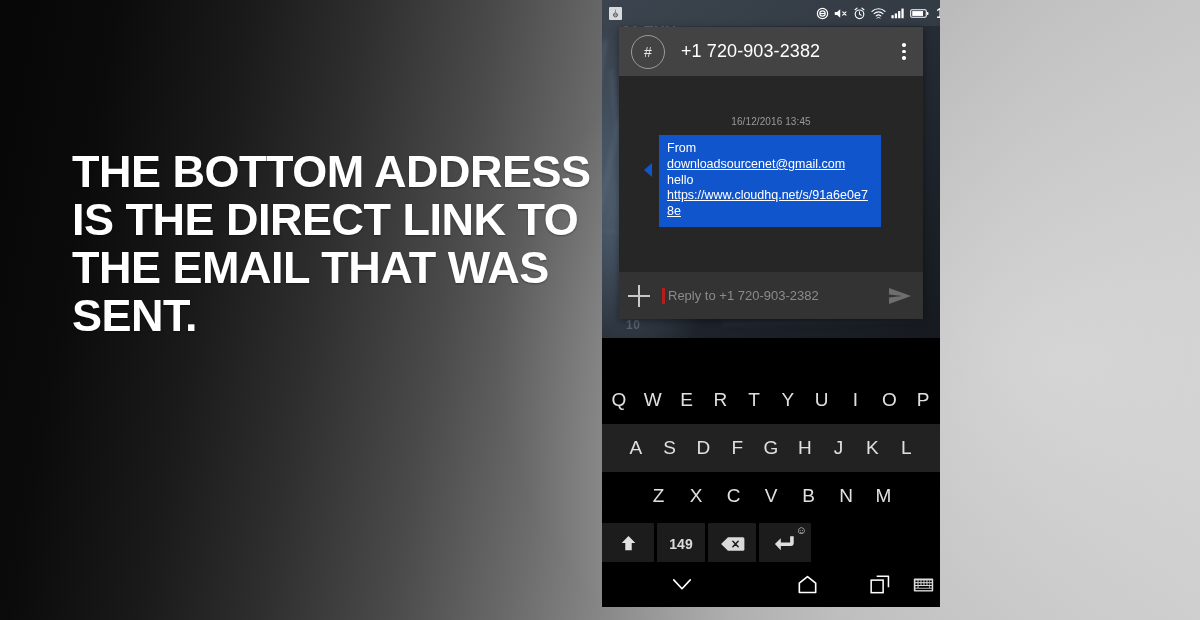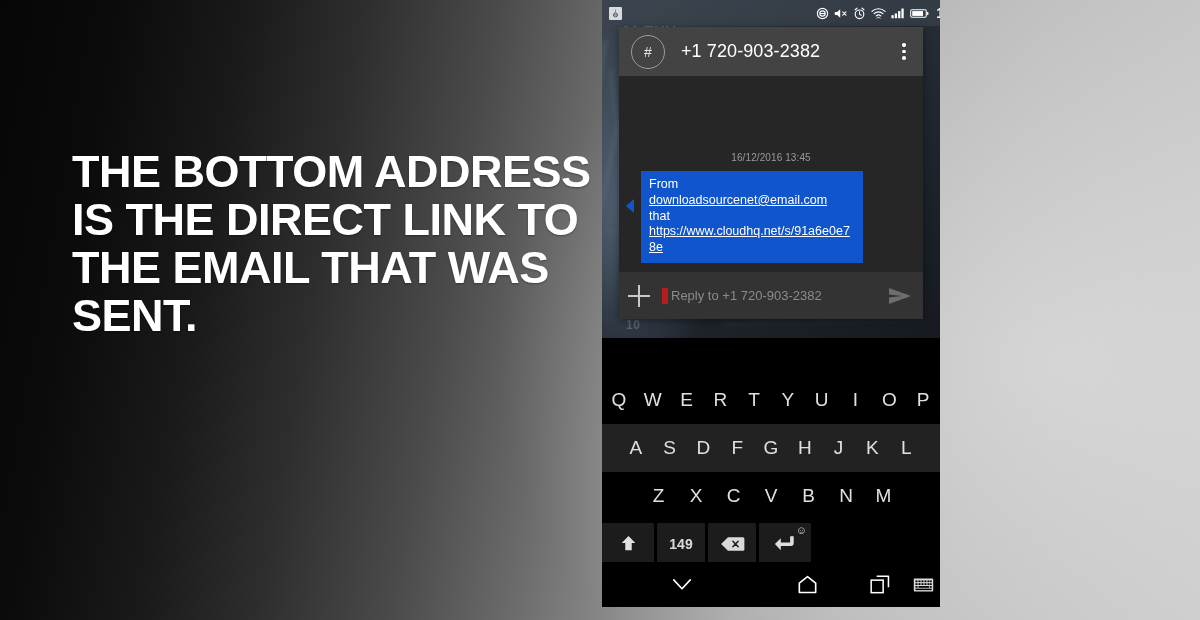--- a/index.html
+++ b/index.html
@@ -165,27 +165,27 @@
     position: relative;
     height: 196px;
     background: #262626;
     padding: 0 8px;
     box-sizing: border-box;
   }
   .thread-date {
     text-align: center;
     color: #9a9a9a;
     font-size: 10px;
-    padding-top: 76px;
+    padding-top: 40px;
     letter-spacing: 0.1px;
   }
   .bubble-wrap {
     position: relative;
     margin-top: 8px;
-    margin-left: 6px;
+    margin-left: 24px;
     width: 222px;
     padding-left: 8px;
   }
   .bubble {
     position: relative;
     background: #1155cc;
     color: #ffffff;
     font-size: 12.5px;
     line-height: 15.8px;
     padding: 6px 8px 7px 8px;
@@ -225,21 +225,21 @@
     position: absolute;
     background: #c9c9c9;
   }
   .plus::before { left: 0; top: 10px; width: 22px; height: 2px; }
   .plus::after  { top: 0; left: 10px; width: 2px; height: 22px; }
   .composer-input {
     flex: 1;
     margin-left: 12px;
     color: #8b8b8b;
     font-size: 13px;
-    border-left: 6px solid #b91c1c;
+    border-left: 3px solid #b91c1c;
     padding-left: 3px;
     line-height: 16px;
   }
   .send-ico { margin-left: 6px; flex: 0 0 auto; }
 
   
   .keyboard {
     position: absolute;
     left: 0;
     top: 338px;
@@ -394,22 +394,22 @@
           </div>
       </div>
 
       <div class="thread">
         <div class="thread-date">16/12/2016 13:45</div>
 
         <div class="bubble-wrap">
           <div class="bubble-tail"></div>
           <div class="bubble">
             <span>From</span><br>
-            <span class="lnk">downloadsourcenet@email.com</span><br>
-            <span>that </span><span class="lnk">https://www.cloudhq.net/s/91a6e0e78e</span>
+            <span class="lnk">downloadsourcenet@gmail.com</span><br>
+            <span>hello </span><span class="lnk">https://www.cloudhq.net/s/91a6e0e78e</span>
           </div>
         </div>
       </div>
 
       <div class="composer">
         <div class="plus"></div>
         <div class="composer-input">Reply to +1 720-903-2382</div>
         <svg class="send-ico" width="26" height="20" viewBox="0 0 26 20">
           <path d="M2 2 L24 10 L2 18 L2 11.6 L15 10 L2 8.4 Z" fill="#6e6e6e"></path>
         </svg>

